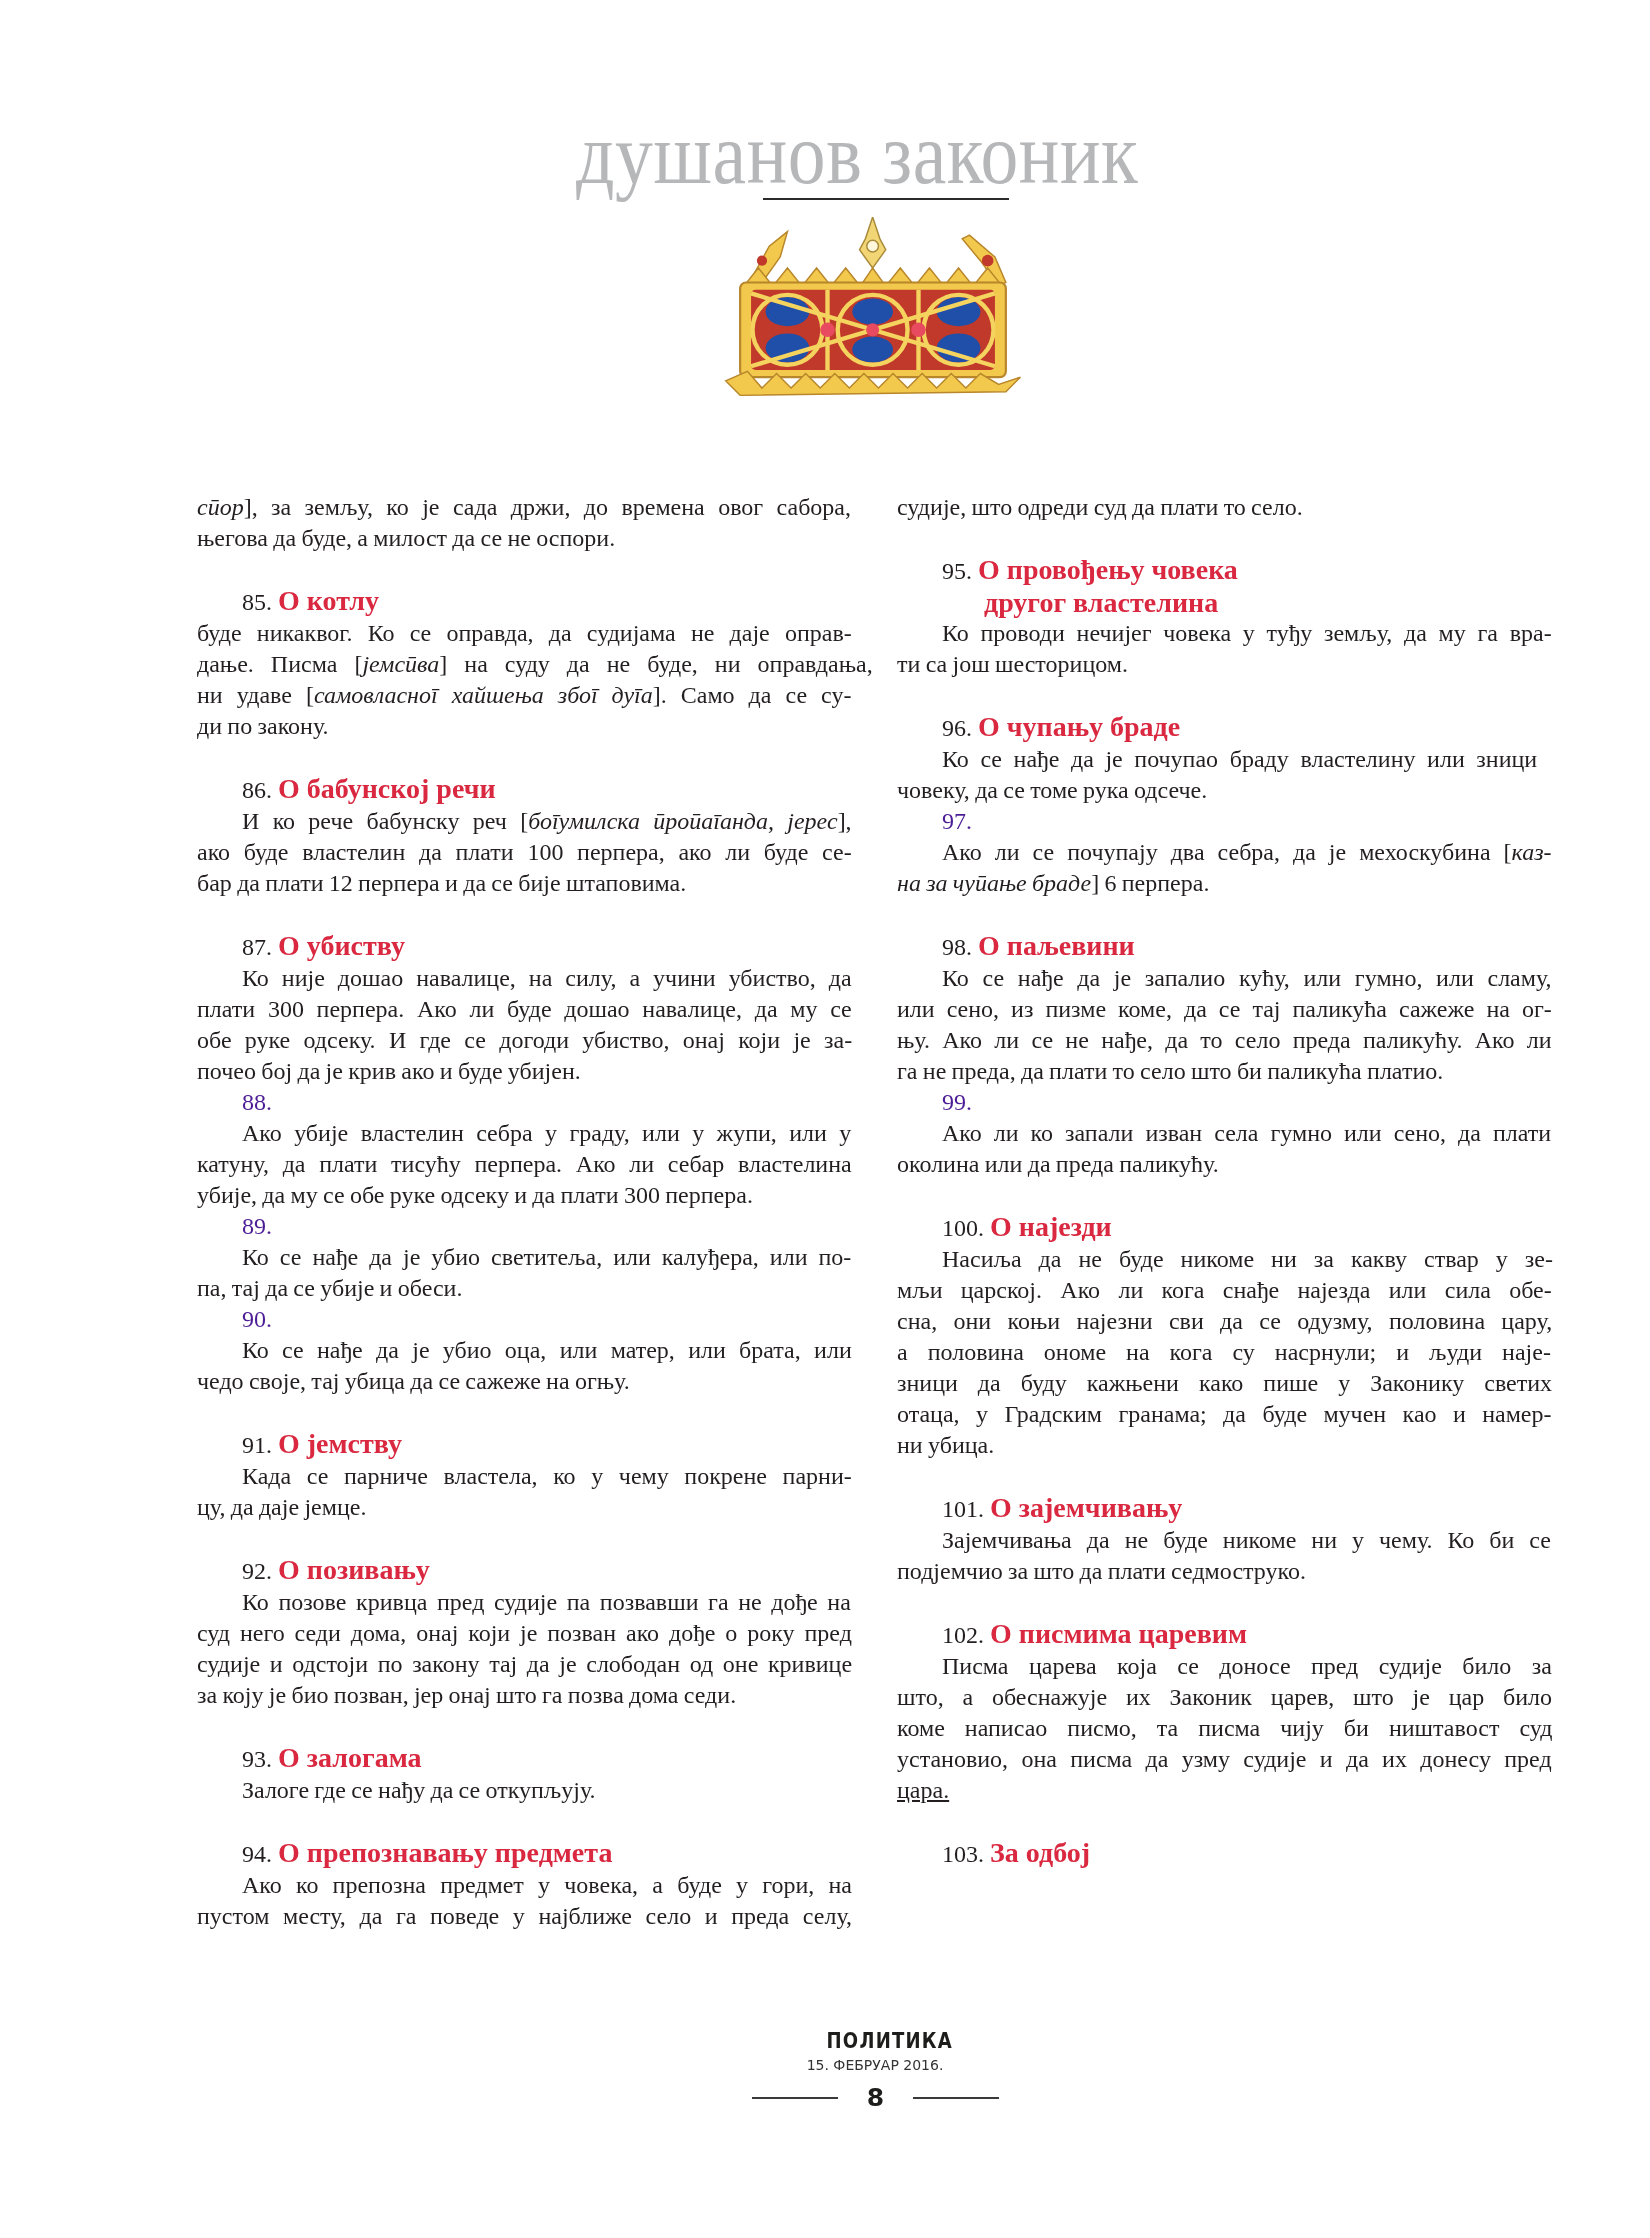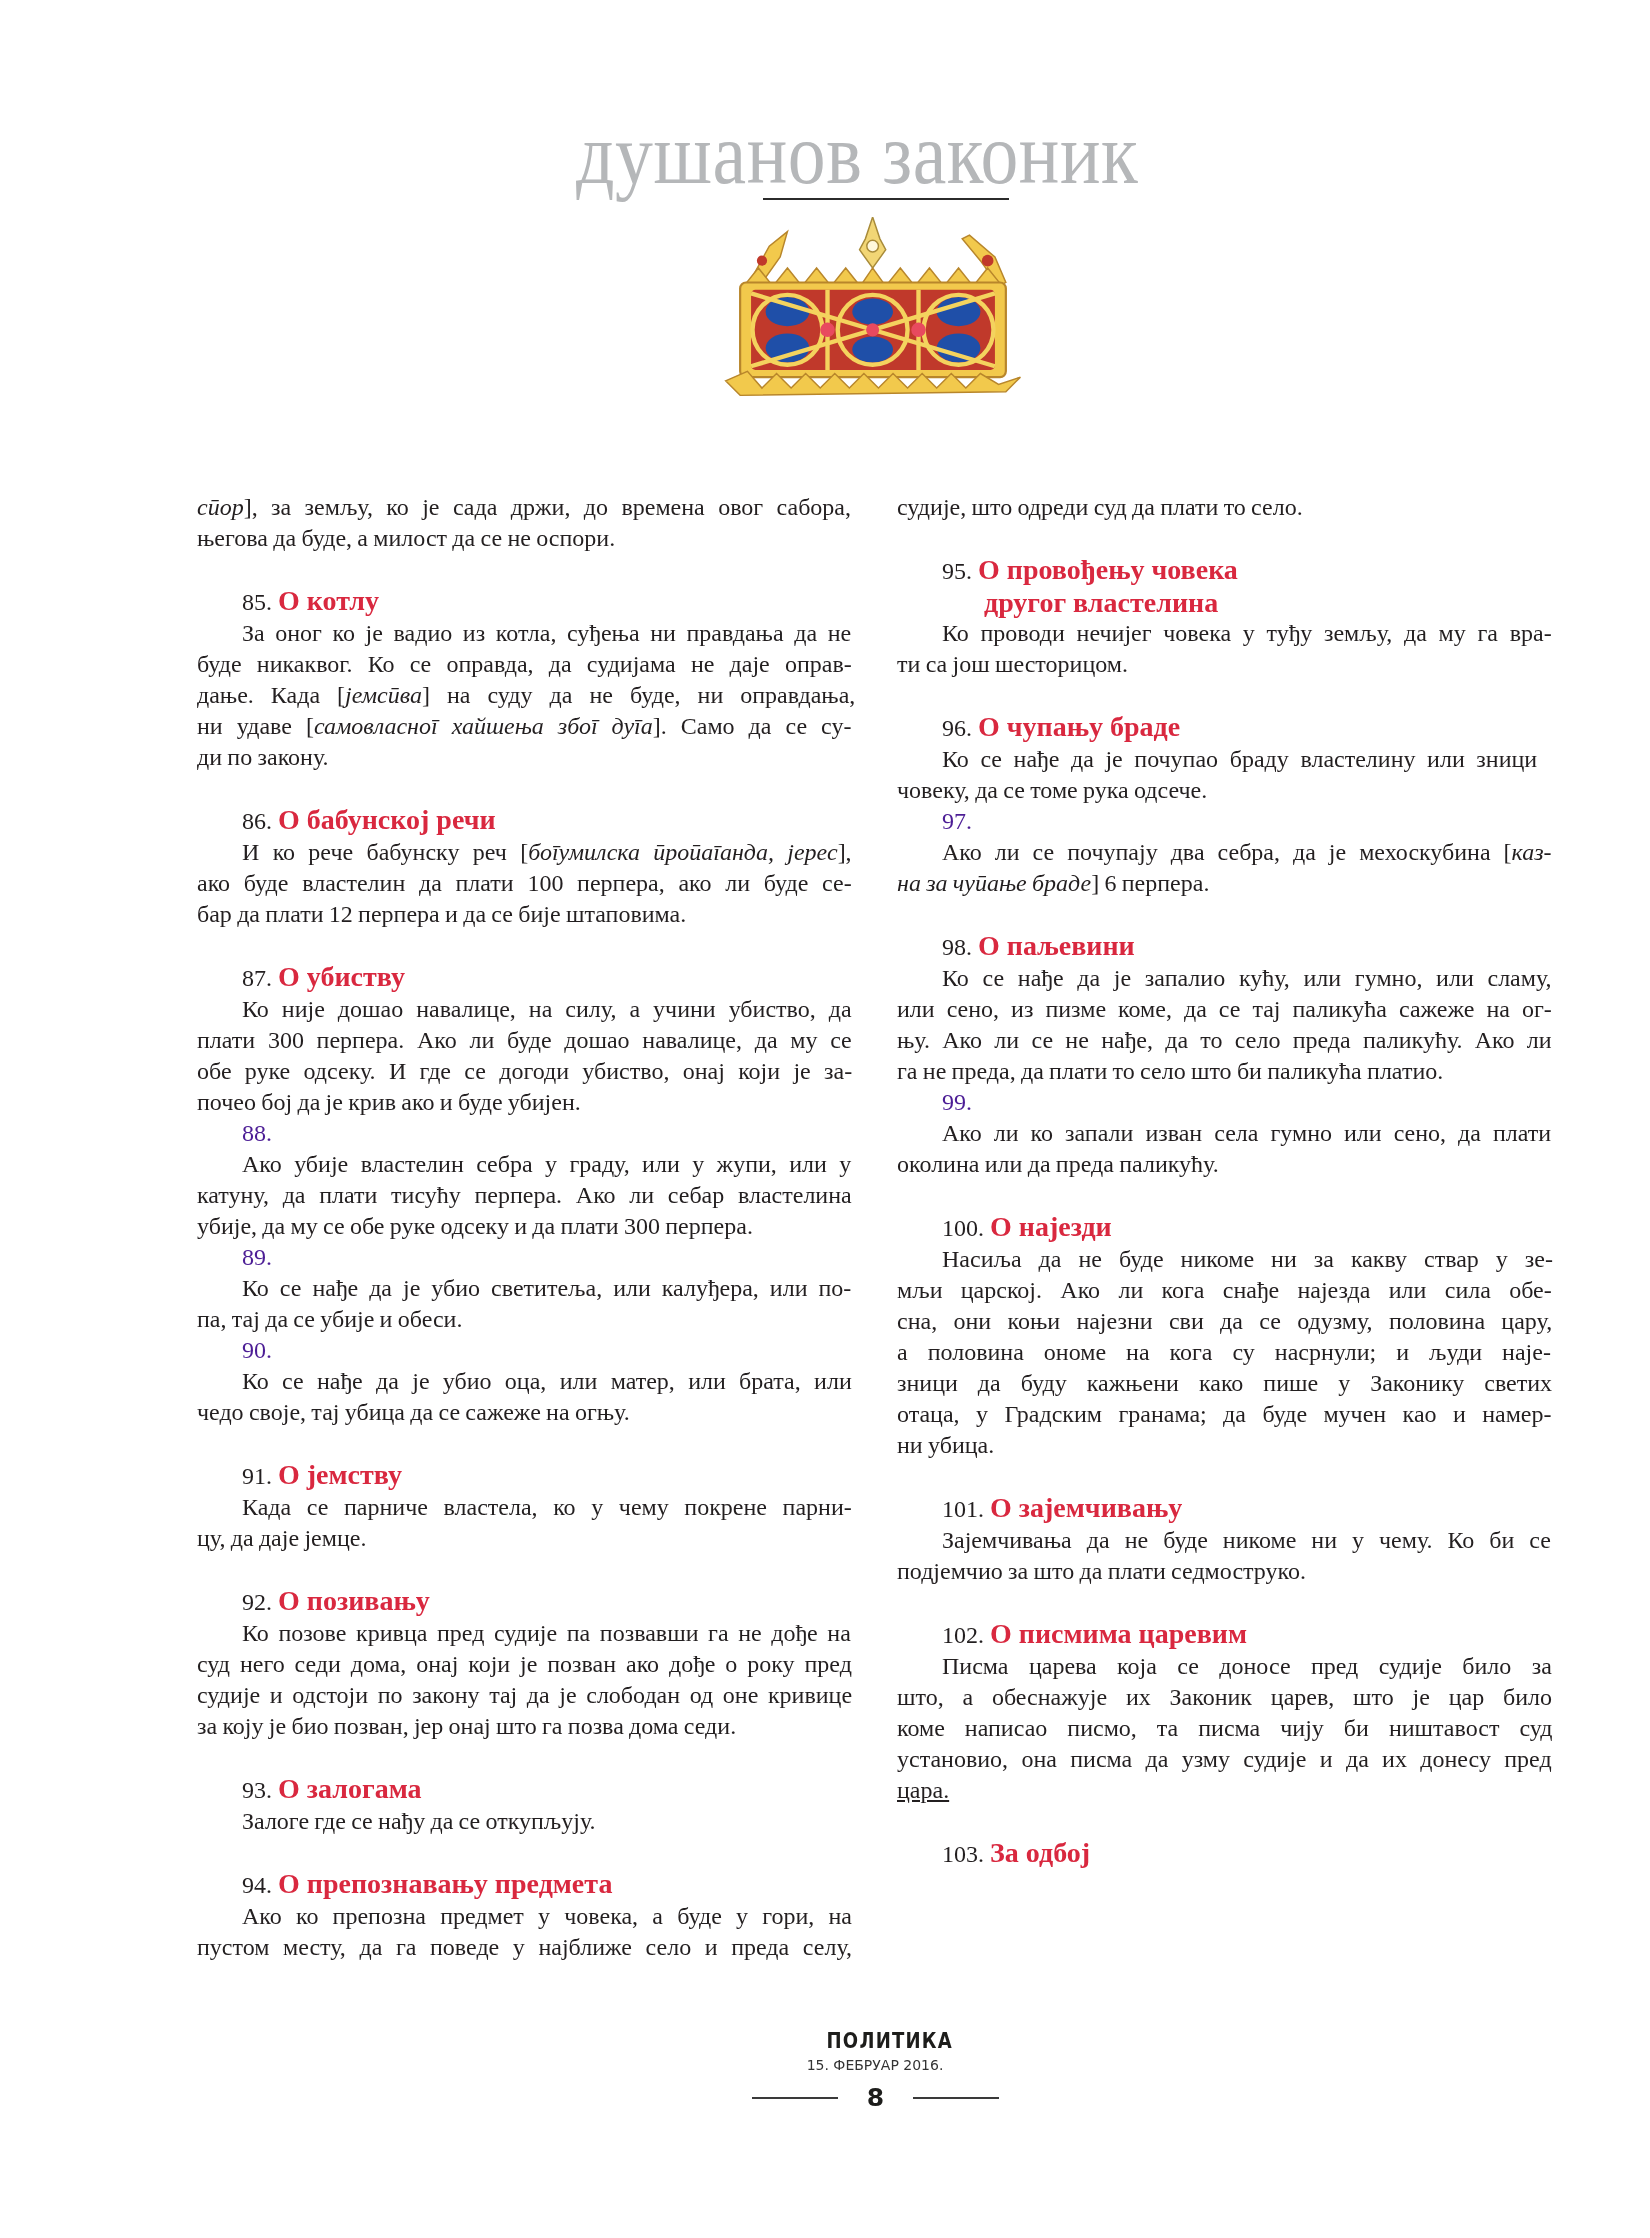--- a/index.html
+++ b/index.html
@@ -102,23 +102,22 @@
   </svg>
 
   <div class="column col-left" id="col-left">
       <div>
         <div class="line"><span style="display: inline-block; white-space: nowrap; word-spacing: 7.4px;"><span class="it">сӣор</span><span>], за земљу, ко је сада држи, до времена овог сабора,</span></span></div>
         <div class="line last"><span style="display: inline-block; white-space: nowrap;"><span>његова да буде, а милост да се не оспори.</span></span></div>
       </div>
       <div class="gap"></div>
       <div class="heading"><span class="hnum">85.</span> <span class="htitle">О котлу</span></div>
       <div>
-        <div class="line indent"><span style="display: inline-block; white-space: nowrap; word-spacing: 4.6px;"><span>За оног ко је вадио из котла, суђења ни правдања да не</span></span></div>
         <div class="line"><span style="display: inline-block; white-space: nowrap; word-spacing: 9.2px;"><span>буде никаквог. Ко се оправда, да судијама не даје оправ-</span></span></div>
-        <div class="line"><span style="display: inline-block; white-space: nowrap; word-spacing: 11px;"><span>дање. Када [</span><span class="it">јемсӣва</span><span>] на суду да не буде, ни оправдања,</span></span></div>
+        <div class="line"><span style="display: inline-block; white-space: nowrap; word-spacing: 11px;"><span>дање. Писма [</span><span class="it">јемсӣва</span><span>] на суду да не буде, ни оправдања,</span></span></div>
         <div class="line"><span style="display: inline-block; white-space: nowrap; word-spacing: 8px;"><span>ни удаве [</span><span class="it">самовласноī хайшења збоī дуīа</span><span>]. Само да се су-</span></span></div>
         <div class="line last"><span style="display: inline-block; white-space: nowrap;"><span>ди по закону.</span></span></div>
       </div>
       <div class="gap"></div>
       <div class="heading"><span class="hnum">86.</span> <span class="htitle">О бабунској речи</span></div>
       <div>
         <div class="line indent"><span style="display: inline-block; white-space: nowrap; word-spacing: 7.3px;"><span>И ко рече бабунску реч [</span><span class="it">боīумилска ӣроӣаīанда, јерес</span><span>],</span></span></div>
         <div class="line"><span style="display: inline-block; white-space: nowrap; word-spacing: 7.7px;"><span>ако буде властелин да плати 100 перпера, ако ли буде се-</span></span></div>
         <div class="line last"><span style="display: inline-block; white-space: nowrap;"><span>бар да плати 12 перпера и да се бије штаповима.</span></span></div>
       </div>

